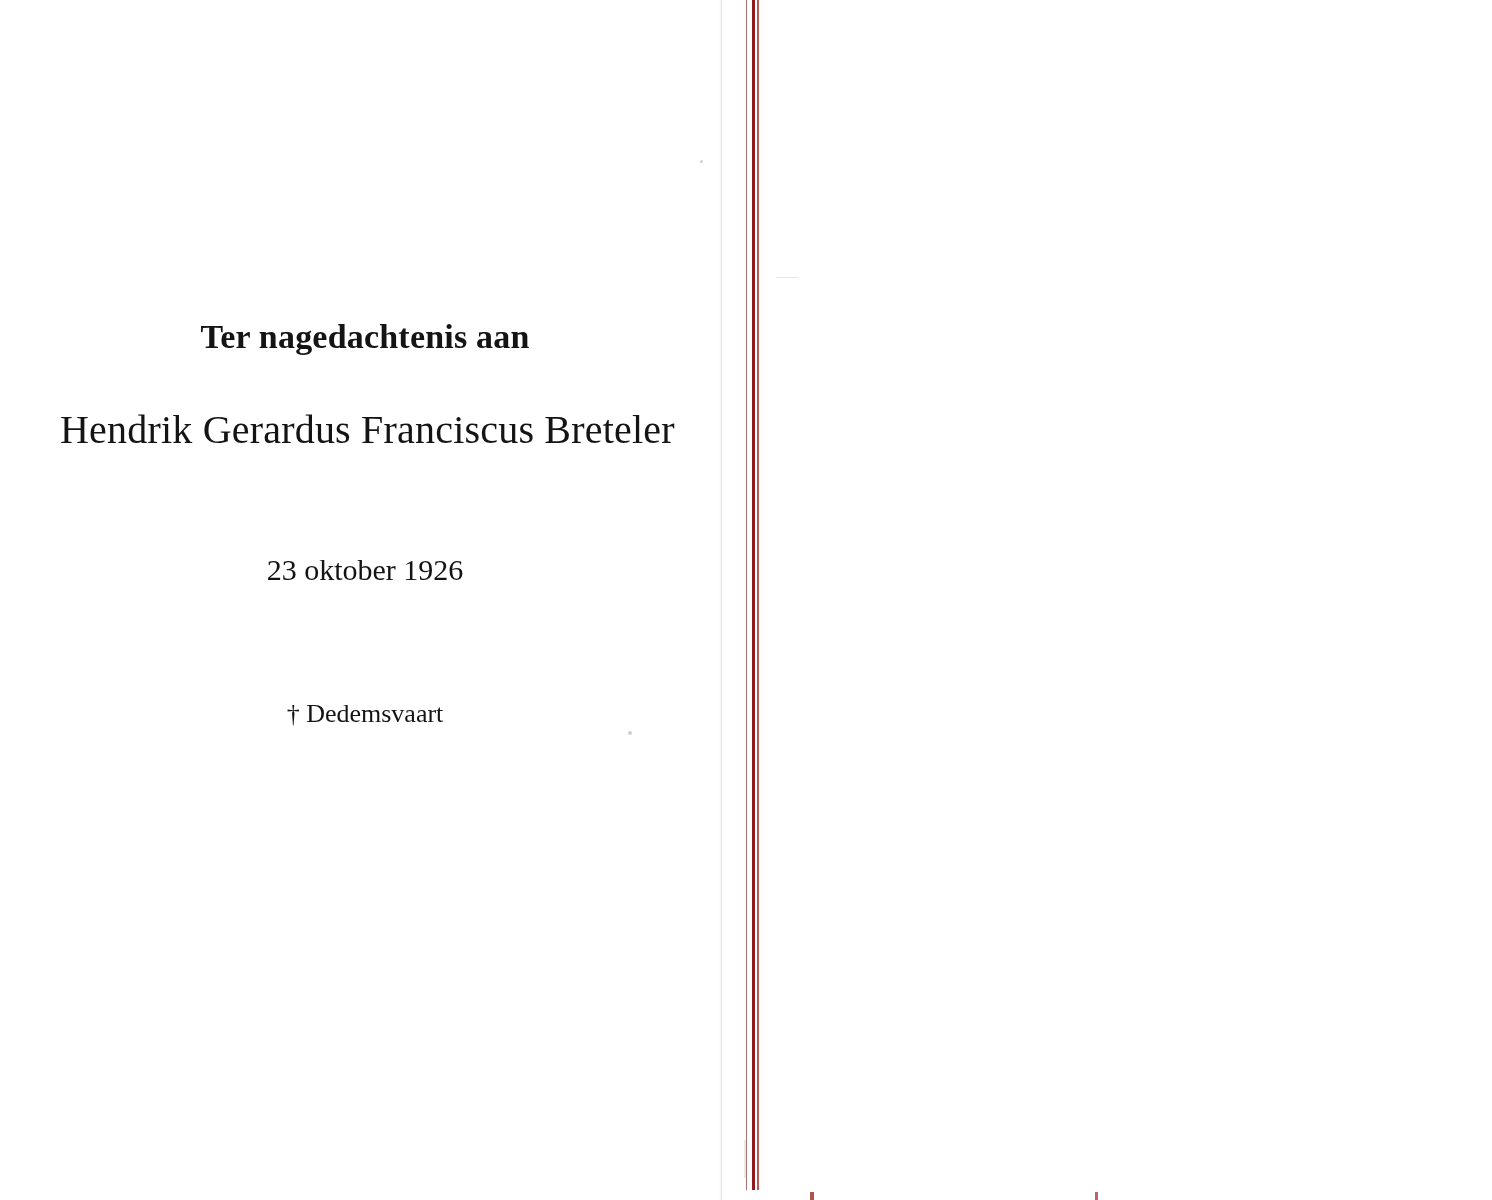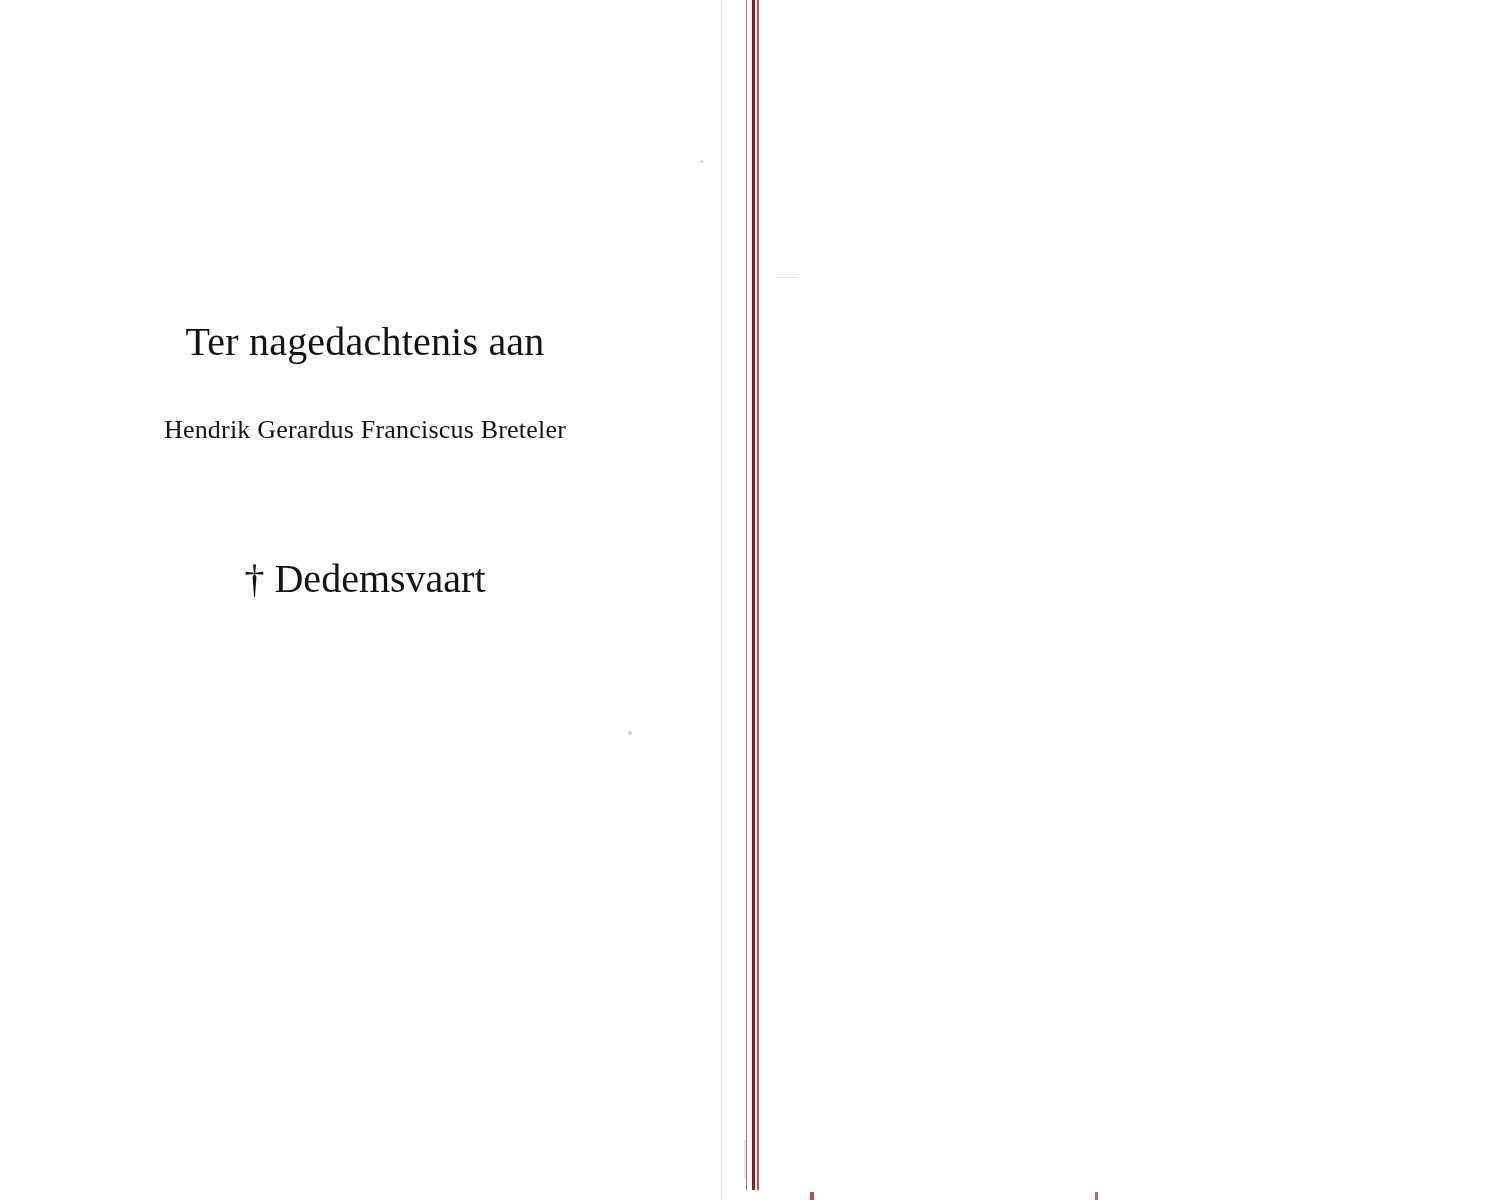--- a/index.html
+++ b/index.html
@@ -113,37 +113,38 @@
 
   
   .left-text {
     position: absolute;
     left: 60px;
     top: 318px;
     width: 610px;
     text-align: center;
   }
   .memoriam-line {
-    font-size: 40px;
+    font-size: 34px;
     letter-spacing: 0.2px;
     margin: 0 0 50px 0;
+    font-weight: bold;
   }
   .deceased-name {
-    font-size: 26px;
+    font-size: 40px;
     letter-spacing: 0.2px;
     margin: 0 0 96px 0;
     white-space: nowrap;
   }
   .birth-block {
     font-size: 30px;
     line-height: 1.38;
     margin: 0 0 106px 0;
   }
   .death-block {
-    font-size: 40px;
+    font-size: 26px;
     line-height: 1.38;
     margin: 0;
   }
   .evt-line { display: block; }
 
   
   .speck {
     position: absolute;
     background: #cfcfcf;
     border-radius: 50%;
@@ -158,20 +159,21 @@
 
 <div class="scan">
 
   <div class="card-left">
     <div class="left-text">
       <div class="memoriam-line">Ter nagedachtenis aan</div>
 
       <div class="deceased-name">Hendrik Gerardus Franciscus Breteler</div>
 
       <div class="birth-block">
+        <span class="evt-line">23 oktober 1926</span>
       </div>
 
       <div class="death-block">
         <span class="evt-line">† Dedemsvaart</span>
       </div>
     </div>
   </div>
 
   <div class="gutter"></div>
 

